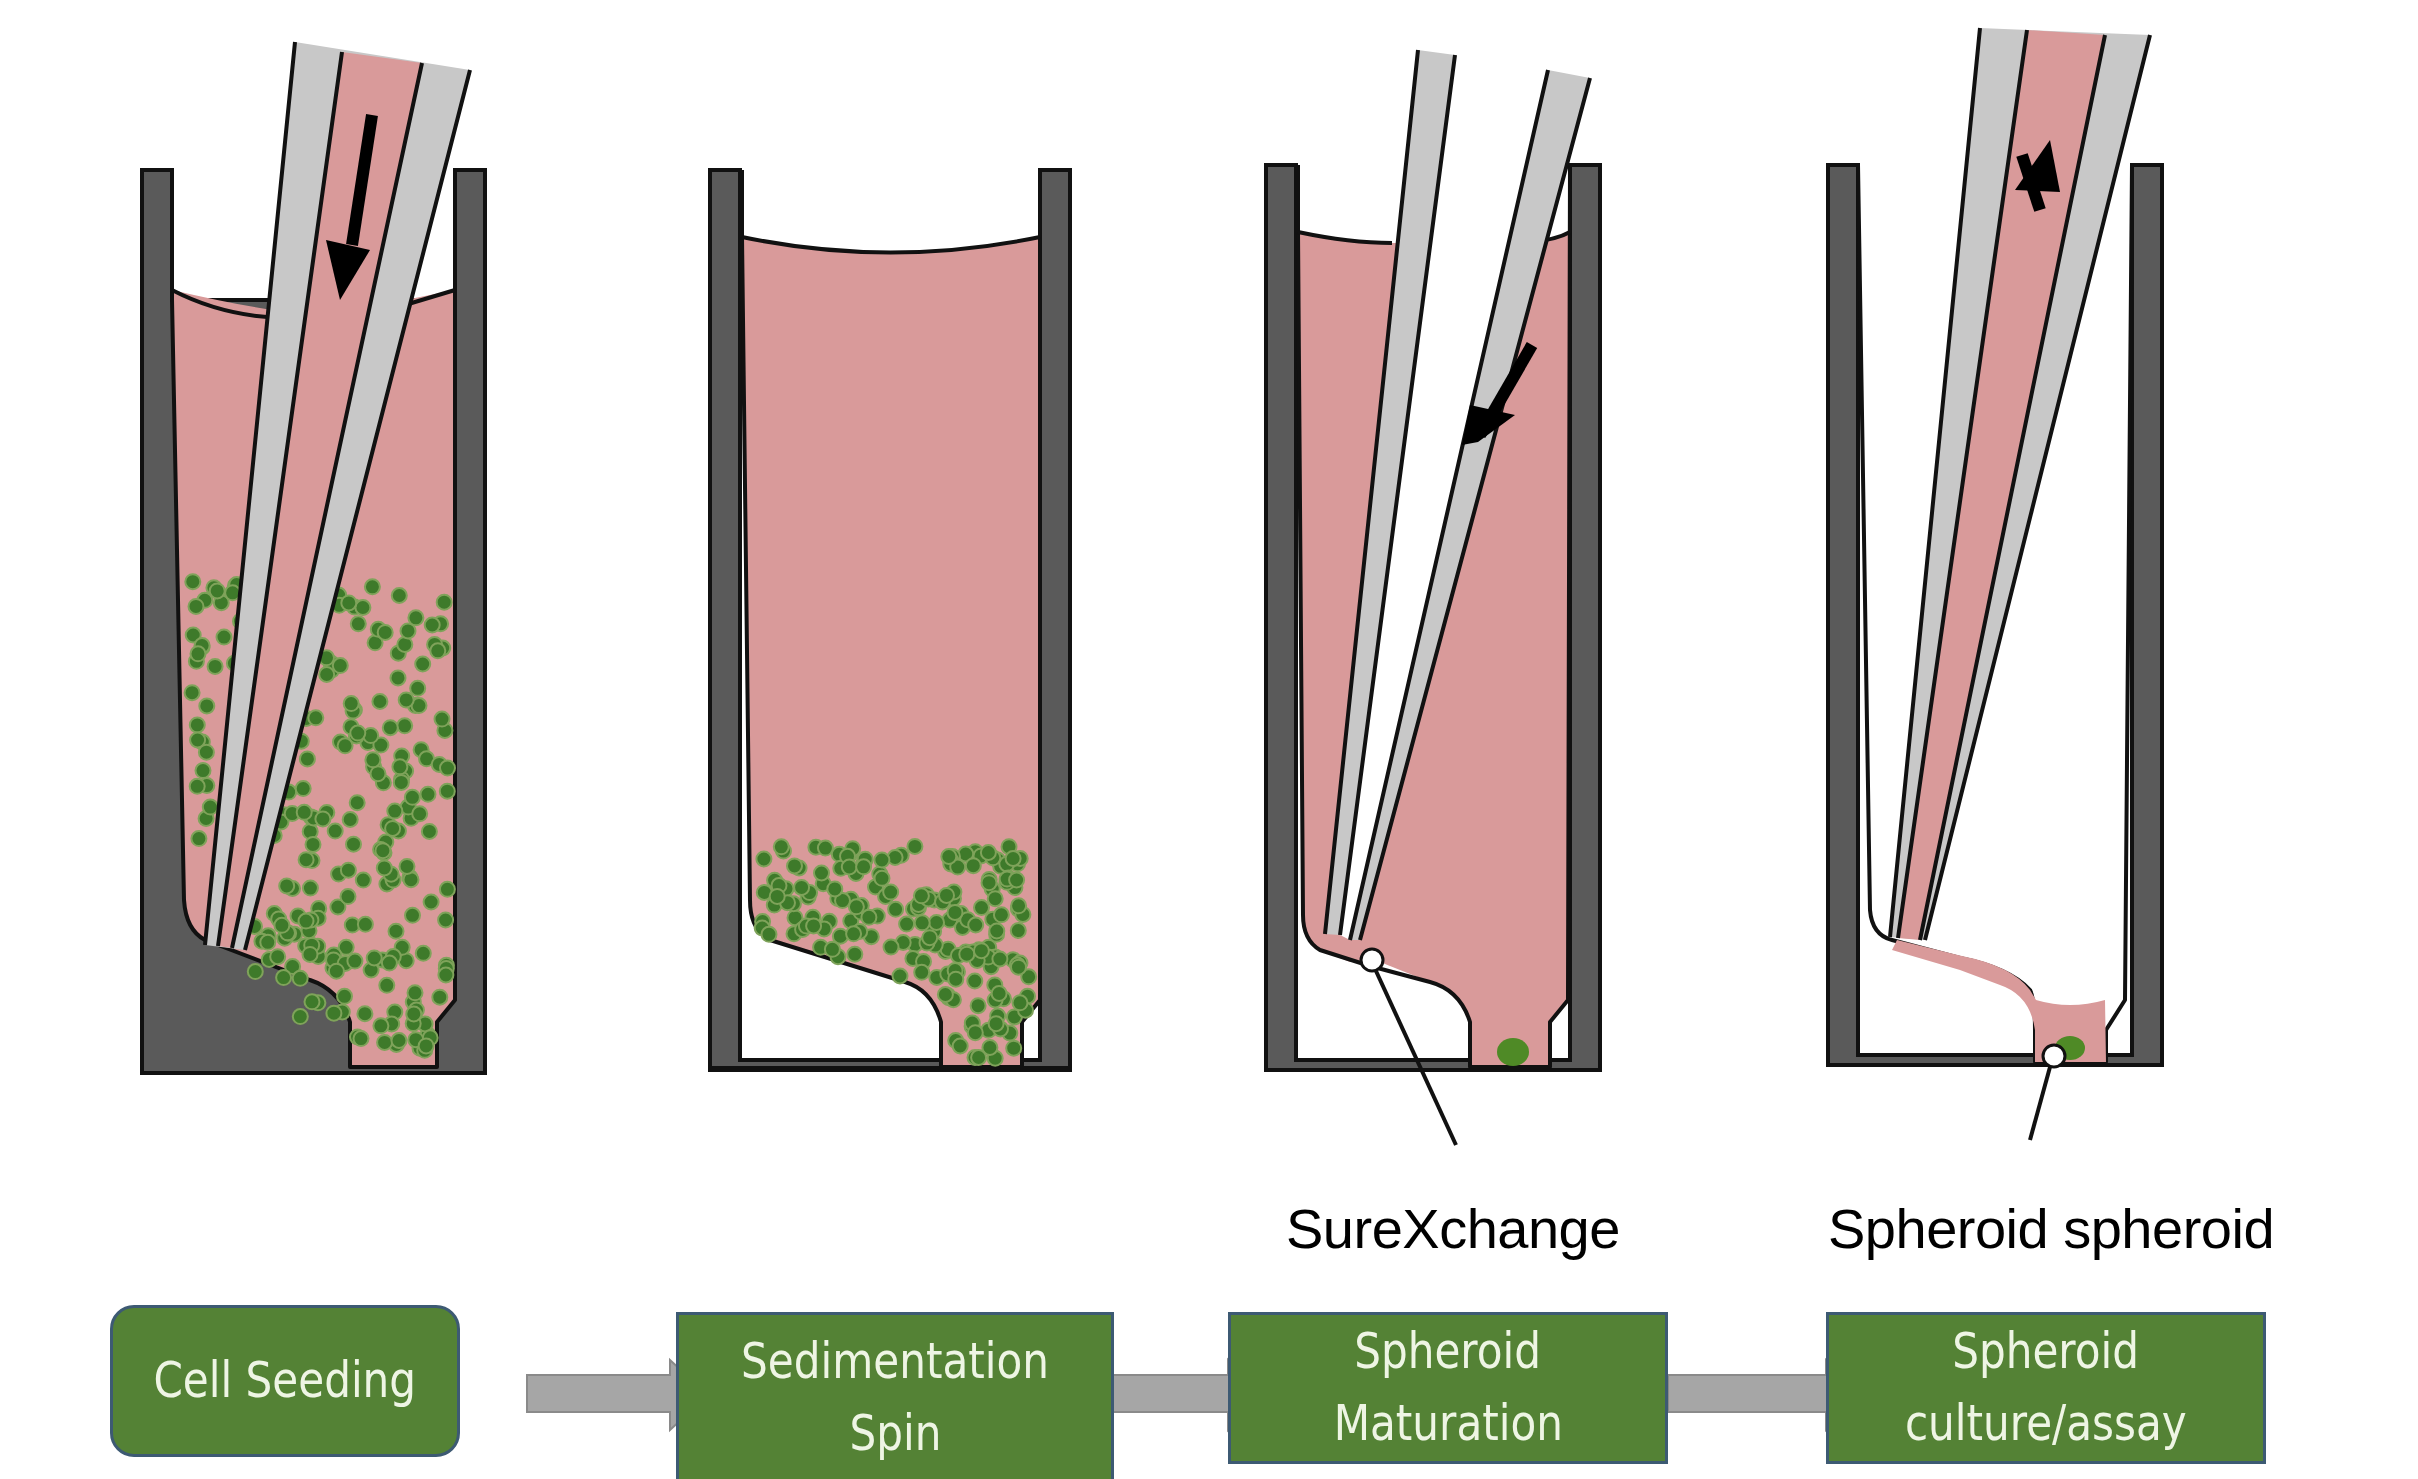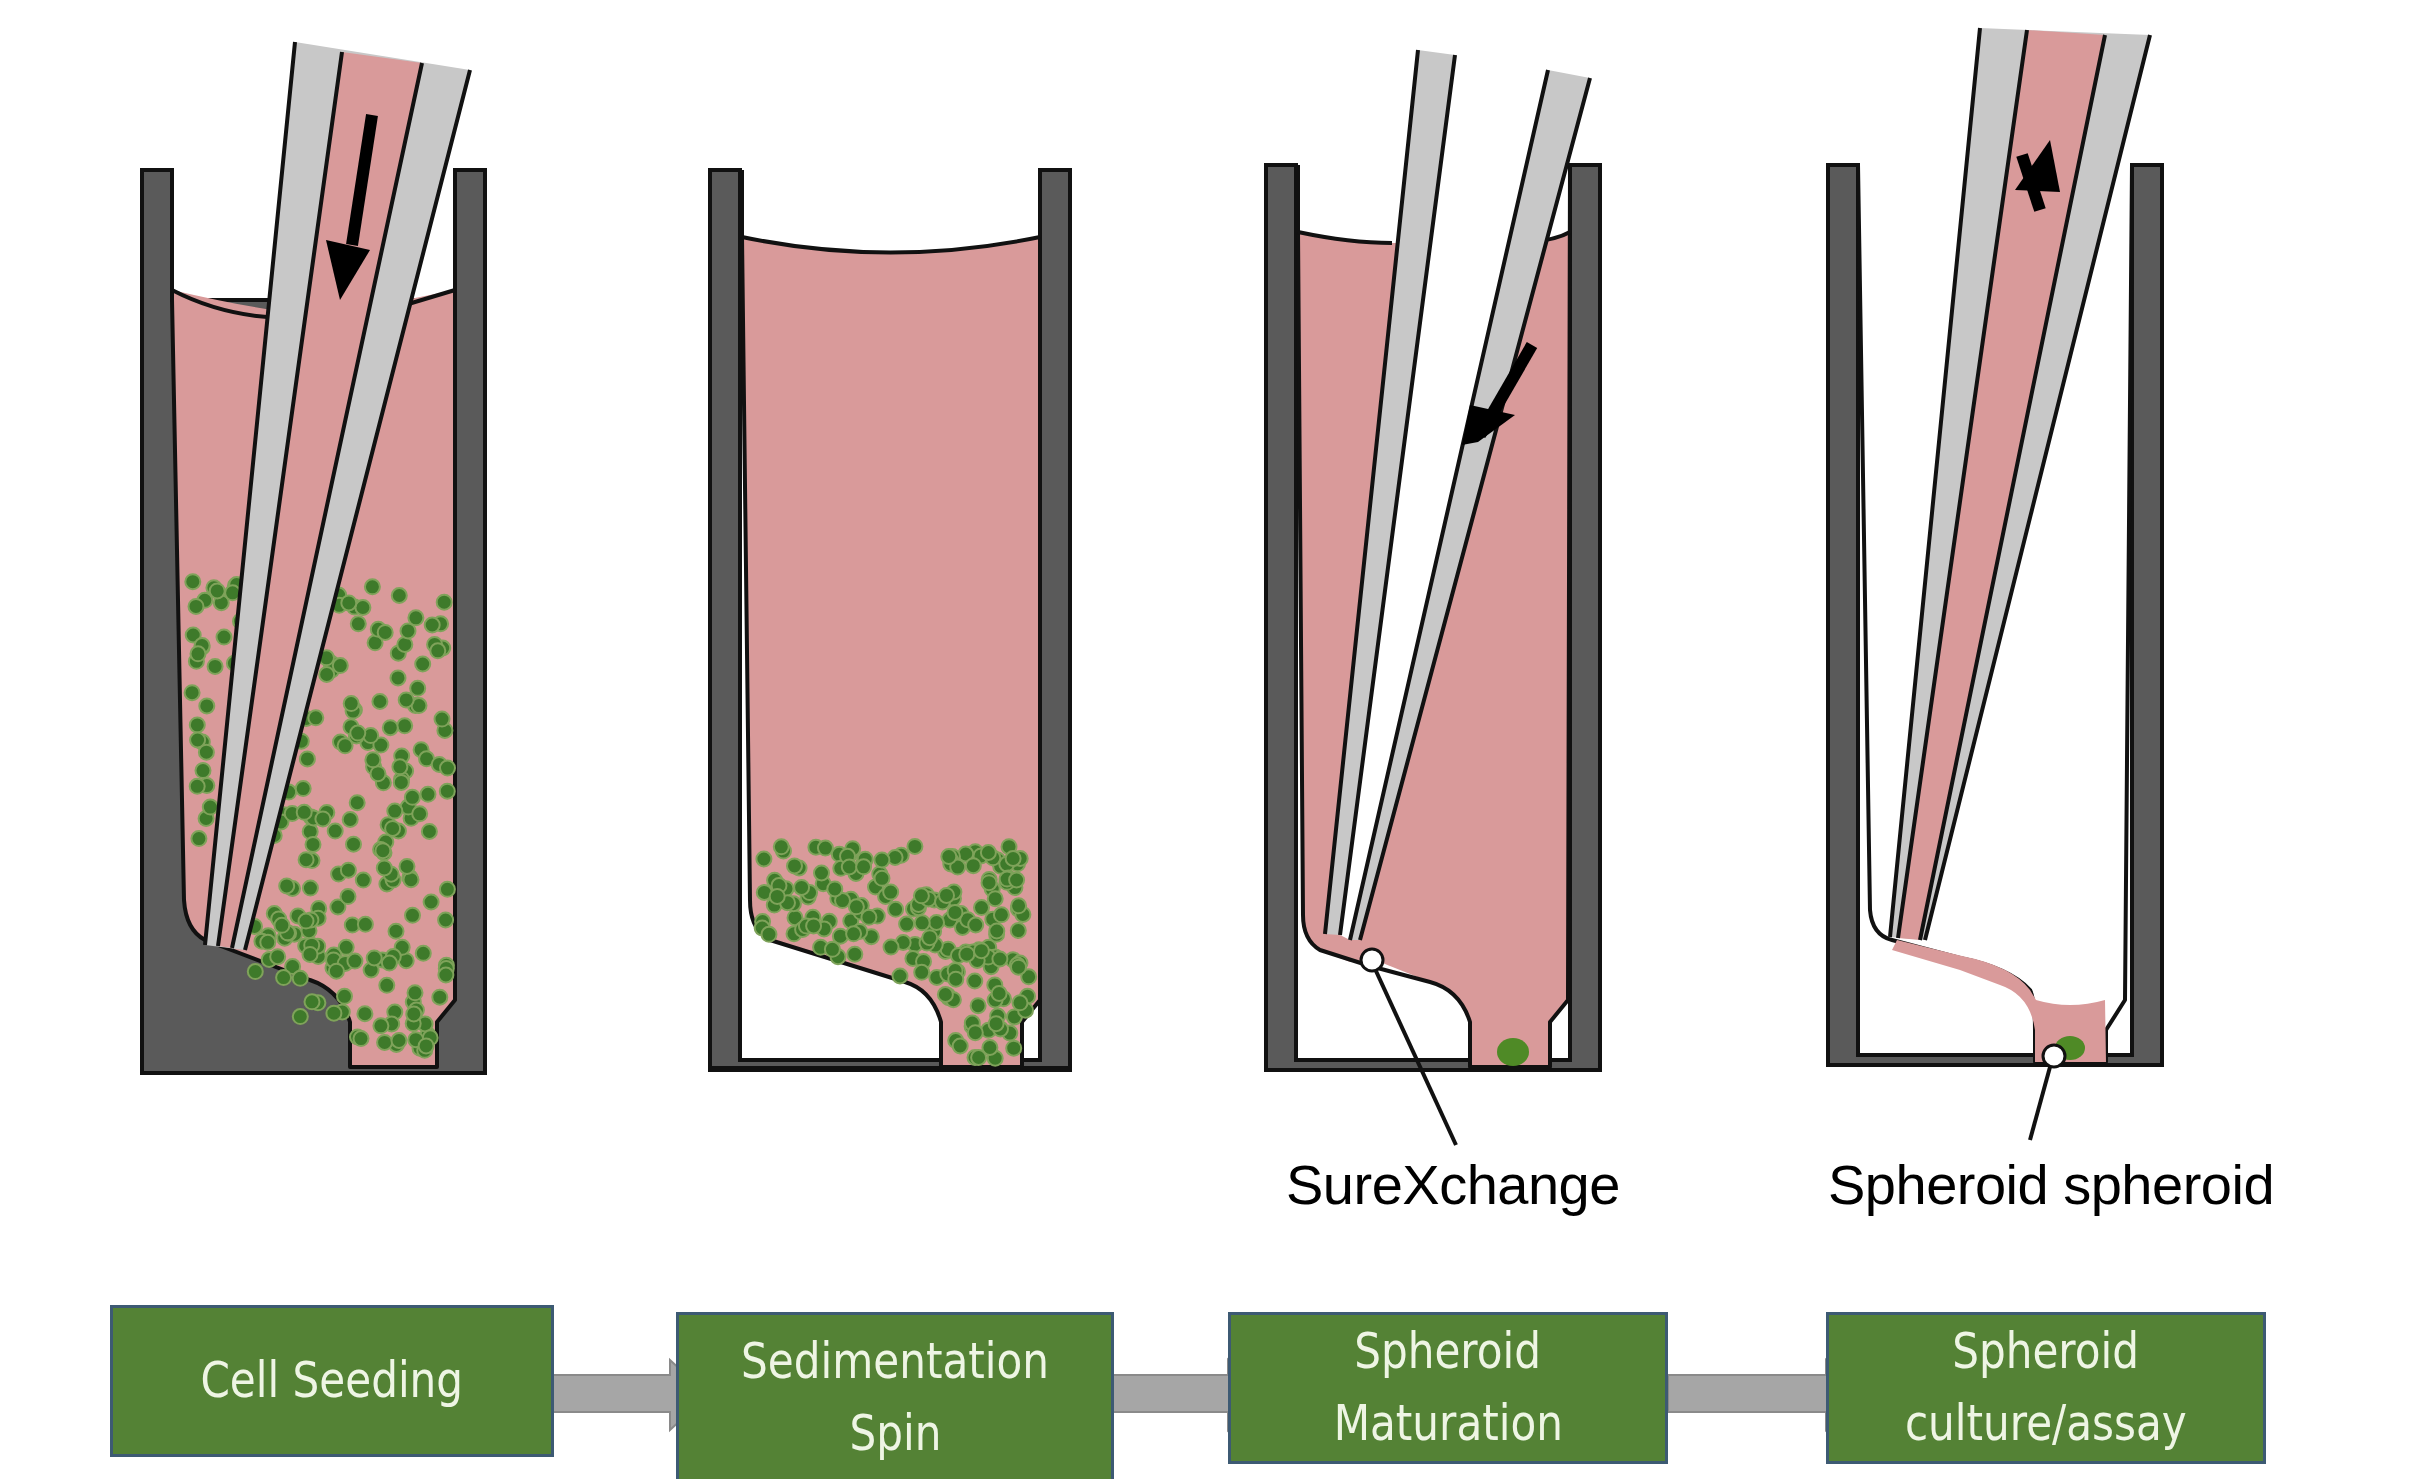--- a/index.html
+++ b/index.html
@@ -1,18 +1,18 @@
 <!DOCTYPE html>
 <html><head>
 <meta charset="utf-8">
 <style>
   html, body { margin:0; padding:0; background:#ffffff; }
   body { width:2418px; height:1479px; position:relative; overflow:hidden; font-family:"Liberation Sans", sans-serif; }
   #stage { position:absolute; left:0; top:0; width:2418px; height:1479px; }
-  .callout-label { position:absolute; font-family:"Liberation Sans", sans-serif; font-size:56px; line-height:70px; color:#000; white-space:nowrap; letter-spacing:-0.5px; }
+  .callout-label { position:absolute; font-family:"Liberation Sans", sans-serif; font-size:56px; line-height:70px; color:#000; white-space:nowrap; letter-spacing:-0.5px;margin-top:44px; }
   .step-box { position:absolute; background:#548235; border:3px solid #3d5a73; box-sizing:border-box; display:flex; flex-direction:column; align-items:center; justify-content:center; color:#eef5e4; font-family:"DejaVu Sans", sans-serif; font-size:49px; line-height:72px; text-align:center; }
   .step-box span { display:block; white-space:nowrap; transform:scaleX(0.86); }
 </style>
 </head>
 <body>
 
 <div id="stage">
 
   <svg id="wells" width="2418" height="1479" viewBox="0 0 2418 1479" style="position:absolute;left:0;top:0">
     <defs>
@@ -505,21 +505,21 @@
     </g>
   </svg>
 
   <div class="callout-label" style="left:1286px;top:1150px;">
     <div>SureXchange</div>
   </div>
   <div class="callout-label" style="left:1828px;top:1150px;">
     <div>Spheroid spheroid</div>
   </div>
 
-  <div class="step-box" style="left:110px;top:1305px;width:444px;height:152px;">
+  <div class="step-box" style="left:110px;top:1305px;width:350px;height:152px;border-radius:24px;">
     <span>Cell Seeding</span>
   </div>
   <div class="step-box" style="left:676px;top:1312px;width:438px;height:172px;">
     <span>Sedimentation</span>
     <span>Spin</span>
   </div>
   <div class="step-box" style="left:1228px;top:1312px;width:440px;height:152px;">
     <span>Spheroid</span>
     <span>Maturation</span>
   </div>

